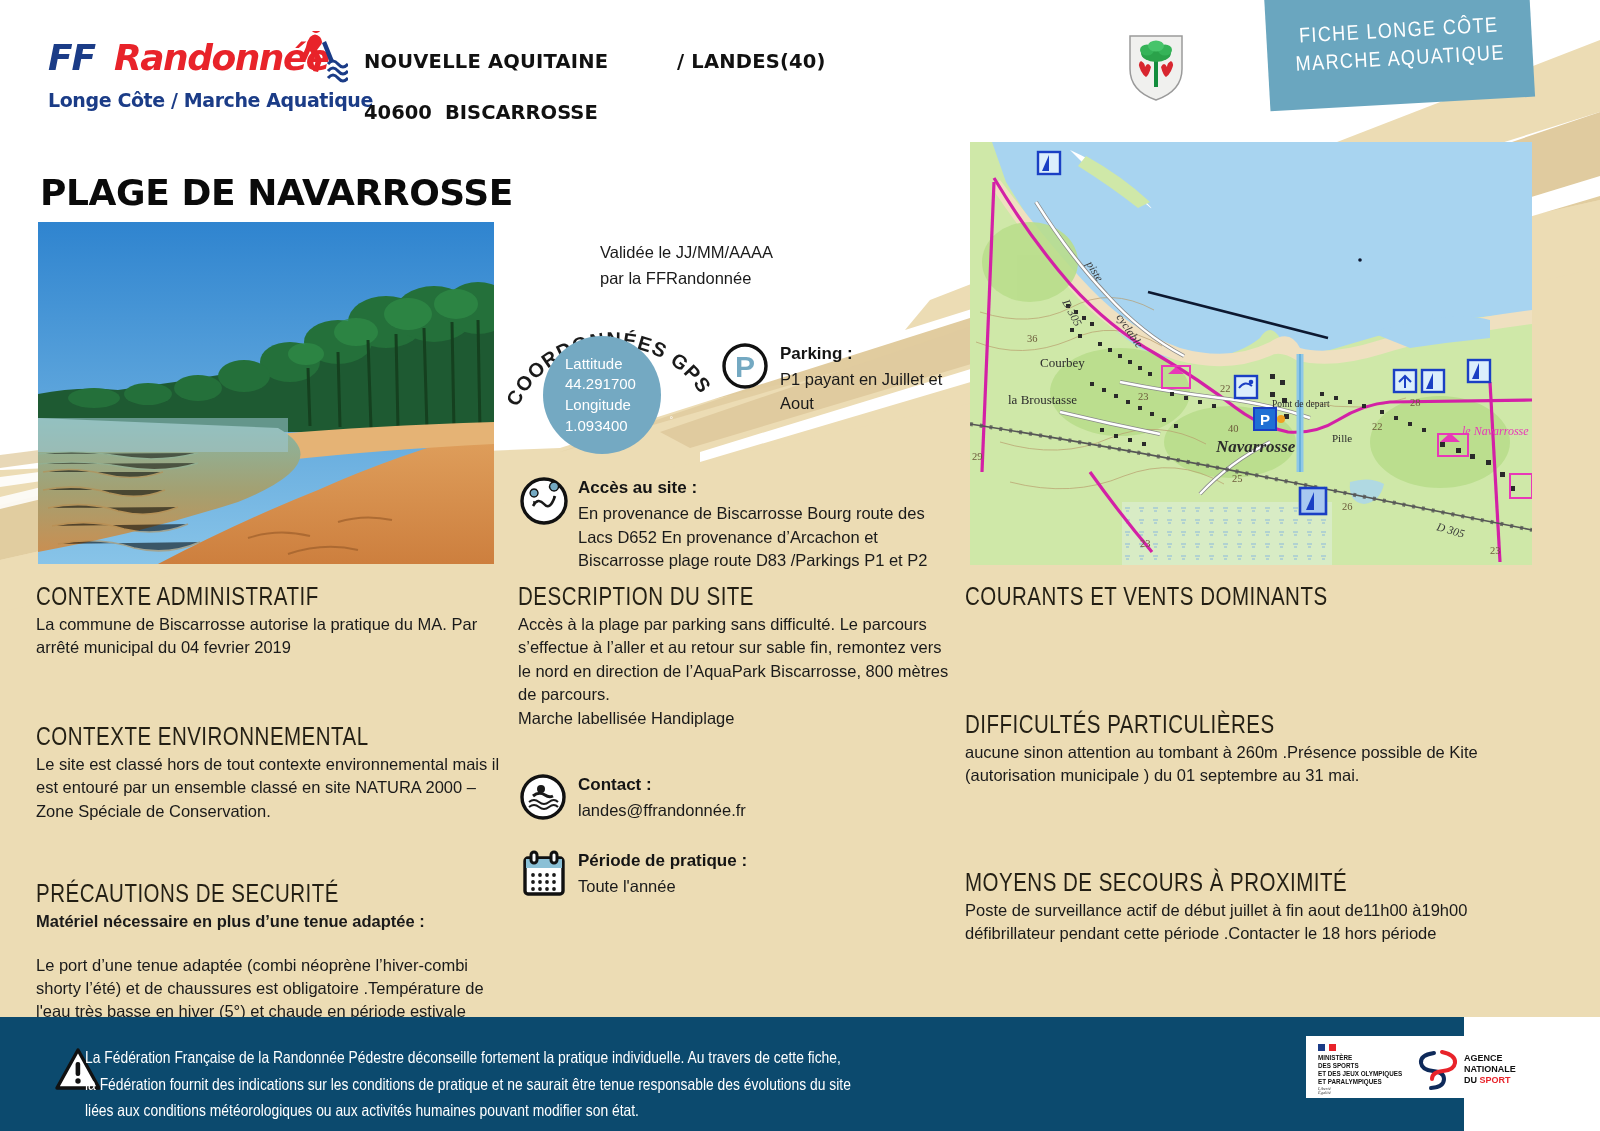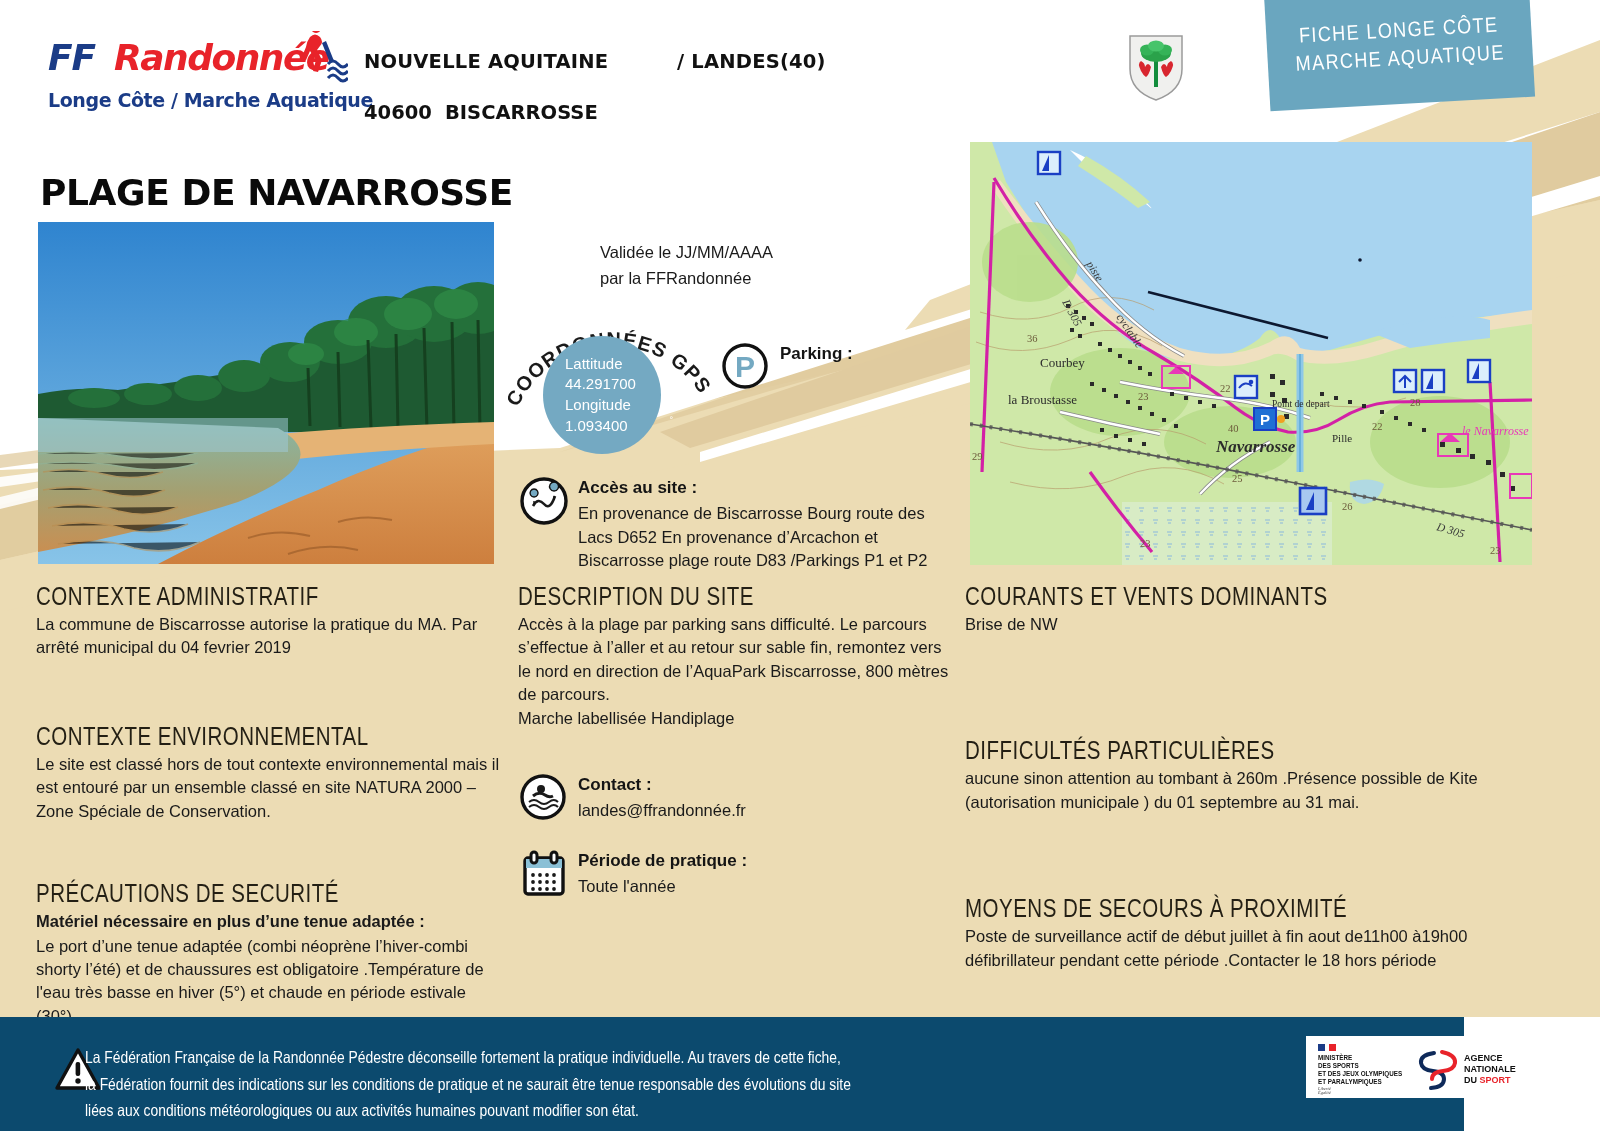--- a/index.html
+++ b/index.html
@@ -177,21 +177,21 @@
     transform:scaleX(0.82);
     transform-origin:left center;
     white-space:nowrap;
     line-height:1.12;
     margin-bottom:3px;
   }
   .sec-b{
     font-family:"Liberation Sans", sans-serif;
     font-size:16.5px;color:#1a1a1a;line-height:1.42;
   }
-  .sec-b.bold{font-weight:bold;margin-bottom:1px;}
+  .sec-b.bold{font-weight:bold;margin-bottom:20px;}
 
   
   .footer{
     position:absolute;left:0;top:1017px;width:1464px;height:114px;
     background:#0c4a6e;z-index:8;
   }
   .footer .warn{position:absolute;left:55px;top:30px;width:46px;height:44px;}
   .footer .ftext{
     position:absolute;left:85px;top:27px;width:920px;
     color:#ffffff;
@@ -577,20 +577,21 @@
 
   <div class="info" id="info-parking">
     <span class="ic">
       <svg width="46" height="46" viewBox="0 0 46 46" xmlns="http://www.w3.org/2000/svg">
         <circle cx="23" cy="23" r="21" fill="#ffffff" stroke="#111" stroke-width="3.4"></circle>
         <text x="23" y="34" font-family="Liberation Sans, sans-serif" font-size="30" font-weight="bold" fill="#74a9c2" text-anchor="middle">P</text>
       </svg>
     </span>
     <div class="body">
       <div class="h">Parking :</div>
+      <div class="t">P1 payant en Juillet et Aout</div>
     </div>
   </div>
 
   <div class="info" id="info-acces">
     <span class="ic">
       <svg width="48" height="48" viewBox="0 0 48 48" xmlns="http://www.w3.org/2000/svg">
         <circle cx="24" cy="24" r="22" fill="#ffffff" stroke="#111" stroke-width="3.4"></circle>
         <path d="M13 29 q5 -9 11 -2 q6 7 11 -8" stroke="#1a1a1a" stroke-width="2.6" fill="none"></path>
         <path d="M14 20 a4 4 0 1 1 0.1 0 z M14 24 l0 3" fill="#74a9c2" stroke="#111" stroke-width="1.4"></path>
         <path d="M34 14 a4.5 4.5 0 1 1 0.1 0 z M34 19 l0 4" fill="#74a9c2" stroke="#111" stroke-width="1.4"></path>
@@ -667,21 +668,20 @@
     <div class="sec">
       <div class="sec-h">DESCRIPTION DU SITE</div>
       <div class="sec-b">Accès à la plage par parking sans difficulté. Le parcours s’effectue à l’aller et au retour sur sable fin, remontez vers le nord en direction de l’AquaPark Biscarrosse, 800 mètres de parcours.</div>
       <div class="sec-b">Marche labellisée Handiplage</div>
     </div>
   </div>
 
   <div class="col" id="col-right">
     <div class="sec" style="margin-bottom:100px;">
       <div class="sec-h">COURANTS ET VENTS DOMINANTS</div>
-      <div class="sec-b">Brise de NW</div>
     </div>
     <div class="sec" style="margin-bottom:80px;">
       <div class="sec-h">DIFFICULTÉS PARTICULIÈRES</div>
       <div class="sec-b">aucune sinon attention au tombant à 260m .Présence possible de Kite (autorisation municipale ) du 01 septembre au 31 mai.</div>
     </div>
     <div class="sec">
       <div class="sec-h">MOYENS DE SECOURS À PROXIMITÉ</div>
       <div class="sec-b">Poste de surveillance actif de début juillet à fin aout  de11h00 à19h00 défibrillateur pendant cette période .Contacter le 18 hors période</div>
     </div>
   </div>

